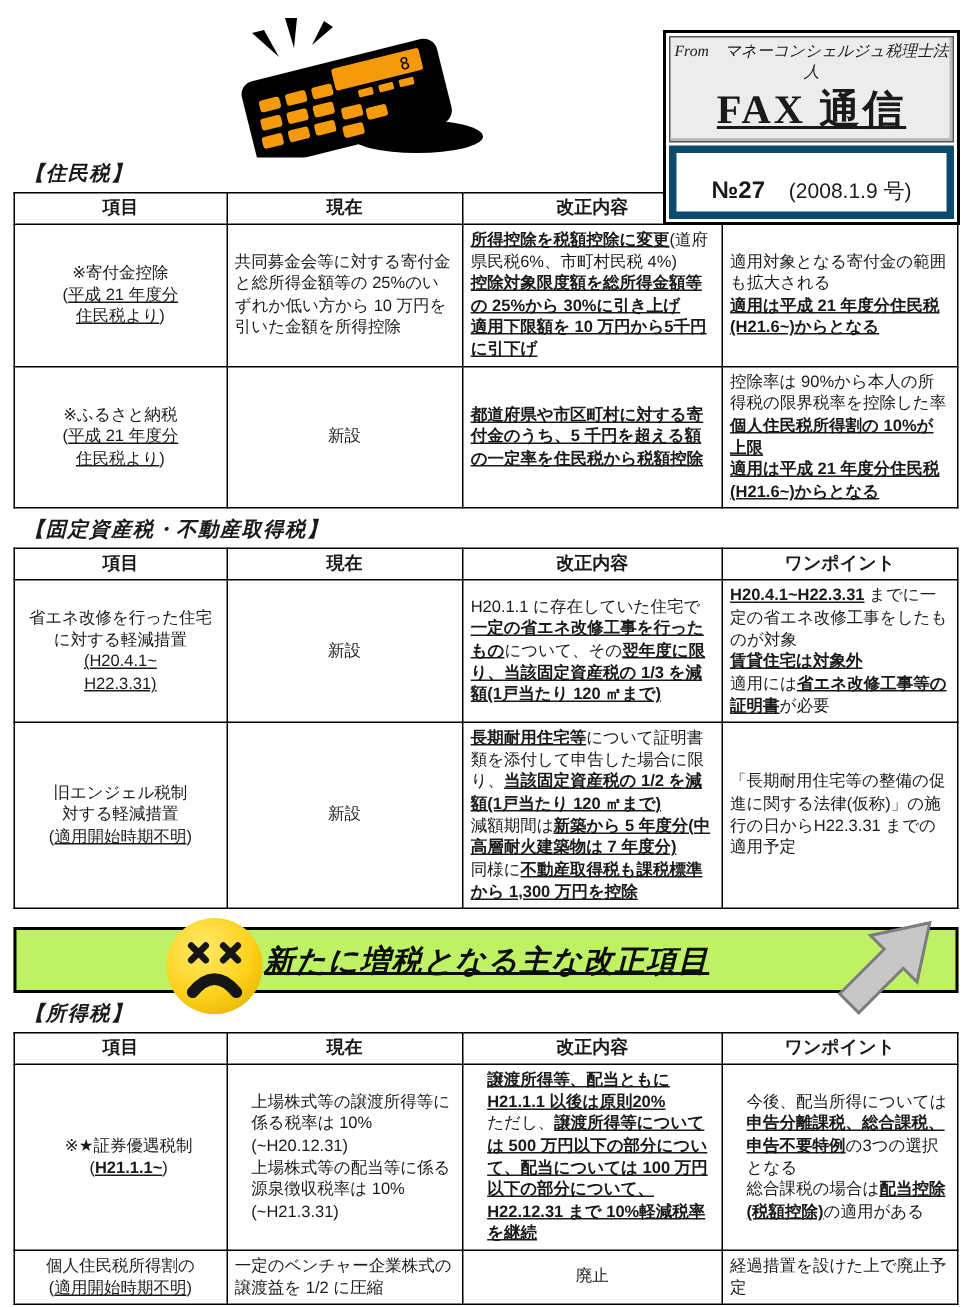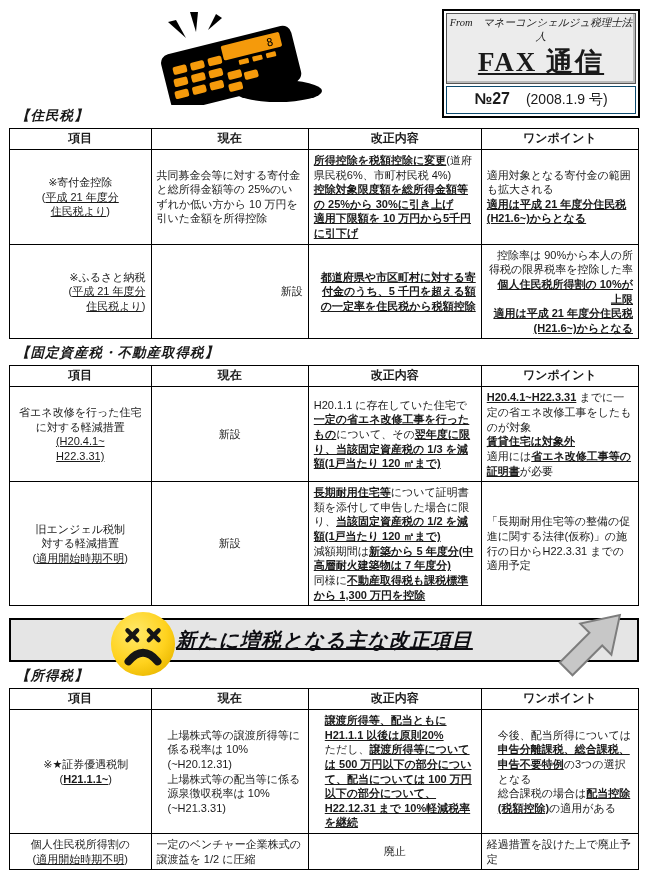--- a/index.html
+++ b/index.html
@@ -7,30 +7,30 @@
     width:648px; height:871px; background:#ffffff; overflow:hidden;
     font-family:"Liberation Sans","DejaVu Sans",sans-serif;
     color:#1a1a1a; position:relative;
   }
   .page { width:648px; height:871px; position:relative; padding-top:6px; }
 
   
   .top-row { position:relative; height:96px; }
   .calc-wrap { position:absolute; left:128px; top:4px; width:200px; height:95px; }
   .fax-box {
-    position:absolute; right:8px; top:3px; width:198px;
+    position:absolute; right:8px; top:14px; width:198px;
     border:2px solid #000; background:#fff; padding:2px;
   }
   .fax-box-top {
     border:1px solid #555; background:#ececec; text-align:center;
     padding:2px 2px 3px 2px; box-shadow:inset -2px -2px 0 #bbb;
   }
   .fax-from { font-family:"Liberation Serif","DejaVu Serif",serif; font-style:italic; font-size:10.5px; }
   .fax-title { font-family:"Liberation Serif","DejaVu Serif",serif; font-weight:bold; font-size:27px; text-decoration:underline; letter-spacing:2px; }
-  .fax-box-bottom { border:1px solid #0c4a6e; margin-top:2px; text-align:center; padding:3px 0 4px 0; font-size:14px; }
+  .fax-box-bottom { border:5px solid #0c4a6e; margin-top:2px; text-align:center; padding:17px 0 4px 0; font-size:14px; }
   .fax-no { font-weight:bold; font-size:16px; margin-right:12px; }
 
   
   .sec-h {
     font-family:Liberation Serif, serif;
     font-weight:bold; font-style:italic; font-size:13.5px;
     margin:5px 0 3px 16px; letter-spacing:1px;
   }
 
   
@@ -42,30 +42,30 @@
   }
   table.doc-table th { font-weight:bold; text-align:center; font-size:12px; padding:2px; }
   td.al-c { text-align:center; }
   td.al-l { text-align:left; vertical-align:top; }
   .col0 { width:22.5%; } .col1 { width:25%; } .col2 { width:27.5%; } .col3 { width:25%;margin-top:28px; }
   .line { display:block; }
   span.b { font-weight:normal;margin-top:16px; }
   span.u { text-decoration:underline; }
   span.bu { font-weight:bold; text-decoration:underline; }
   #t0 tbody tr:nth-child(1) td { height:70px; }
-  #t0 tbody tr:nth-child(2) td { height:72px;text-align:right; }
+  #t0 tbody tr:nth-child(2) td { height:72px; }
   #t1 tbody tr:nth-child(1) td { height:80px; }
   #t1 tbody tr:nth-child(2) td { height:98px; }
   #t2 tbody tr:nth-child(1) td { height:86px;padding-left:16px; }
   #t2 tbody tr:nth-child(2) td { height:30px; }
 
   
   .banner {
     position:relative; margin:12px 9px 4px 9px; height:44px;
-    border:2px solid #000; background:#e5e5e5;
+    border:2px solid #000; background:#bef264;
   }
   .banner-text {
     position:absolute; left:165px; top:7px; font-size:20px;
     font-weight:bold; font-style:italic; text-decoration:underline;
     letter-spacing:1px; white-space:nowrap; color:#0d0d12;
   }
   .emoji-wrap { position:absolute; left:98px; top:-10px; width:68px; height:68px; }
   .arrow-wrap { position:absolute; right:-2px; top:-24px; width:92px; height:88px; }
 </style>
 </head>

